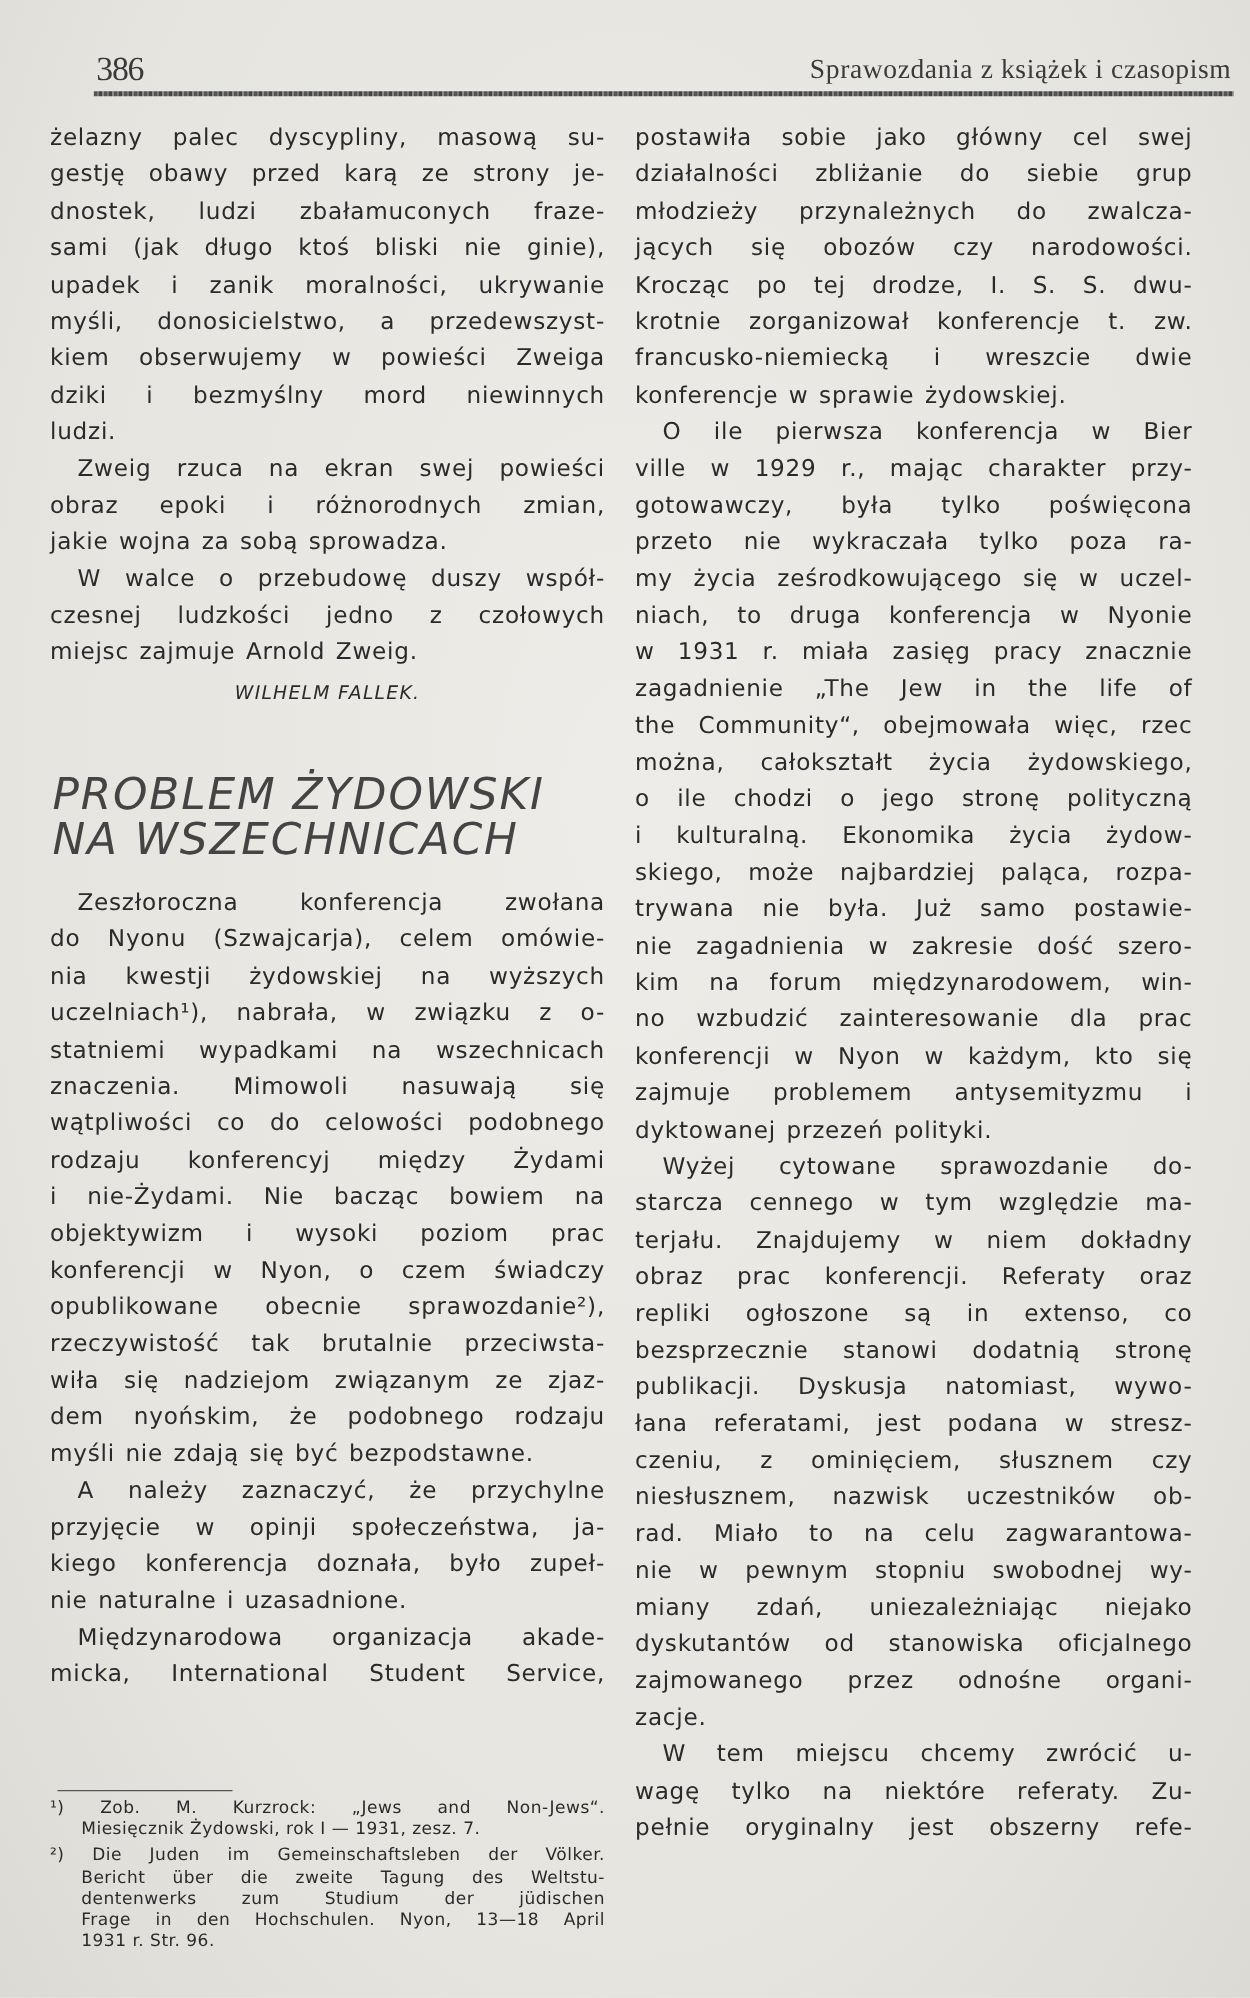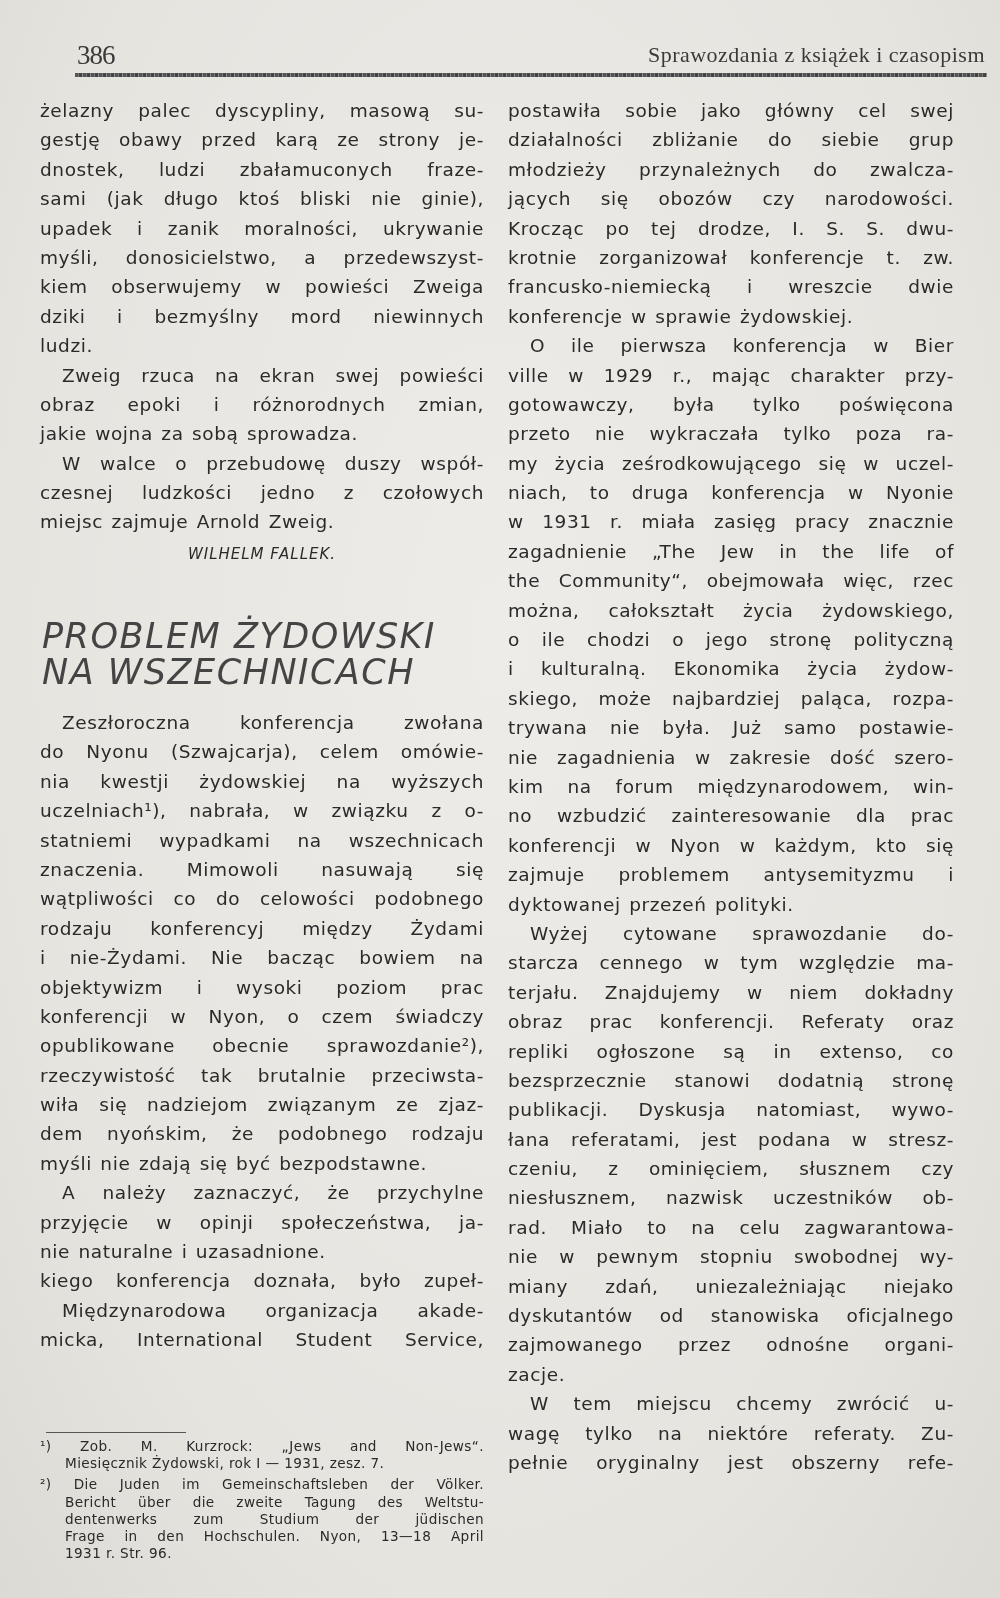--- a/index.html
+++ b/index.html
@@ -91,22 +91,22 @@
       <span class="line">i nie-Żydami. Nie bacząc bowiem na</span>
       <span class="line">objektywizm i wysoki poziom prac</span>
       <span class="line">konferencji w Nyon, o czem świadczy</span>
       <span class="line">opublikowane obecnie sprawozdanie²),</span>
       <span class="line">rzeczywistość tak brutalnie przeciwsta-</span>
       <span class="line">wiła się nadziejom związanym ze zjaz-</span>
       <span class="line">dem nyońskim, że podobnego rodzaju</span>
       <span class="line last">myśli nie zdają się być bezpodstawne.</span>
       <span class="line indent">A należy zaznaczyć, że przychylne</span>
       <span class="line">przyjęcie w opinji społeczeństwa, ja-</span>
+      <span class="line">kiego konferencja doznała, było zupeł-</span>
       <span class="line last">nie naturalne i uzasadnione.</span>
-      <span class="line">kiego konferencja doznała, było zupeł-</span>
       <span class="line indent">Międzynarodowa organizacja akade-</span>
       <span class="line">micka, International Student Service,</span>
     </div>
 
   <div class="col right" id="right-body">
       <span class="line">postawiła sobie jako główny cel swej</span>
       <span class="line">działalności zbliżanie do siebie grup</span>
       <span class="line">młodzieży przynależnych do zwalcza-</span>
       <span class="line">jących się obozów czy narodowości.</span>
       <span class="line">Krocząc po tej drodze, I. S. S. dwu-</span>

